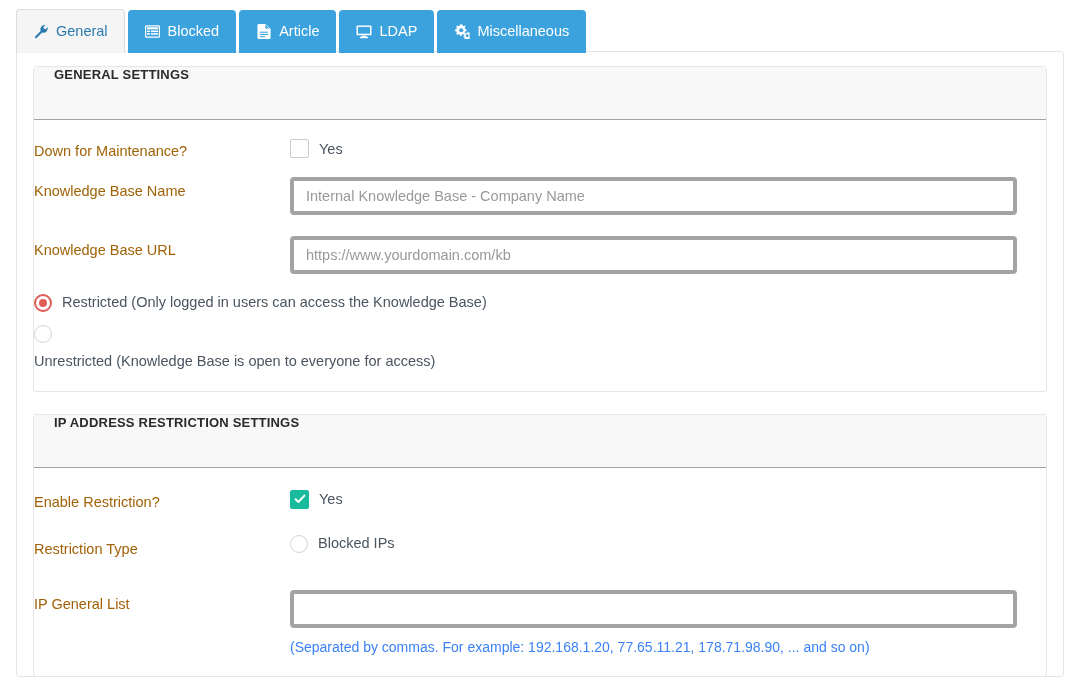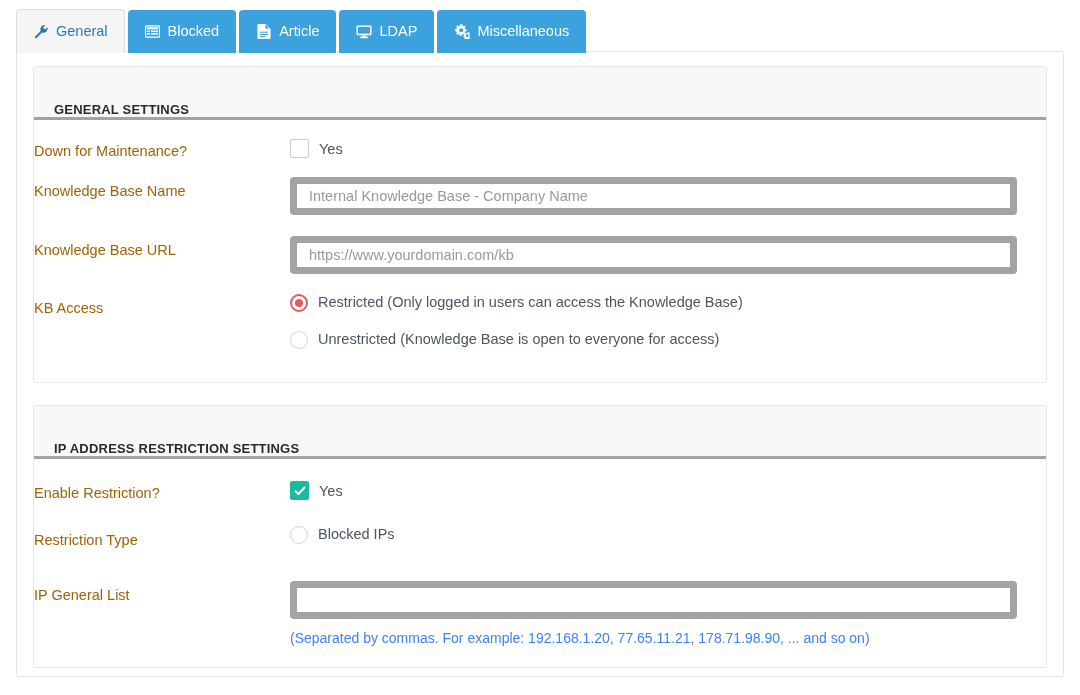--- a/index.html
+++ b/index.html
@@ -84,24 +84,24 @@
   .panel {
     margin: 14px 16px 0 16px;
     background: #ffffff;
     border: 1px solid #e6e6e6;
     border-radius: 3px;
   }
   .panel + .panel { margin-top: 22px; }
 
   .panel-head {
     background: #f8f8f8;
-    border-bottom: 3px solid #a3a3a3;
+    border-bottom: 1px solid #a3a3a3;
     height: 53px;
     display: flex;
-    align-items: flex-end;
+    align-items: flex-start;
     padding: 0 20px;
   }
   .panel-title {
     font-size: 13px;
     font-weight: bold;
     letter-spacing: 0.2px;
     color: #2a2a2a;
     text-transform: uppercase;
   }
   .panel-body {
@@ -135,21 +135,21 @@
   
   .txt {
     display: block;
     width: 100%;
     height: 38px;
     padding: 6px 12px;
     font-family: "Liberation Sans", sans-serif;
     font-size: 14.5px;
     color: #555555;
     background: #ffffff;
-    border: 7px solid #a3a3a3;
+    border: 4px solid #a3a3a3;
     border-radius: 4px;
     outline: none;
   }
   .txt::placeholder { color: #999999; opacity: 1; }
 
   .help {
     margin-top: 10px;
     font-size: 14px;
     color: #3b82f6;
     line-height: 1.3;
@@ -188,21 +188,21 @@
 
   
   .radio-line {
     display: flex;
     align-items: flex-start;
     gap: 10px;
     cursor: pointer;
     user-select: none;
     min-height: 29px;
   }
-  .radio-line + .radio-line { margin-top: 6px; }
+  .radio-line + .radio-line { margin-top: 0; flex-direction: column; }
   .rdot {
     position: relative;
     width: 18px;
     height: 18px;
     flex: 0 0 18px;
     border-radius: 50%;
     border: 1px solid #d4d4d4;
     background: #ffffff;
   }
   .rdot.on-red {
@@ -331,21 +331,20 @@
         </div>
 
         <div class="frow" style="margin-bottom:20px;">
           <div class="flabel">Knowledge Base URL</div>
           <div class="fcontrol">
             <input class="txt" type="text" value="" placeholder="https://www.yourdomain.com/kb" style="">
           </div>
         </div>
 
         <div class="frow">
-          <div class="flabel">KB Access</div>
           <div class="fcontrol radio-group-tight">
             <label class="radio-line">
               <span class="rdot on-red"></span>
               <span class="r-label">Restricted (Only logged in users can access the Knowledge Base)</span>
             </label>
             <label class="radio-line">
               <span class="rdot"></span>
               <span class="r-label">Unrestricted (Knowledge Base is open to everyone for access)</span>
             </label>
           </div>

